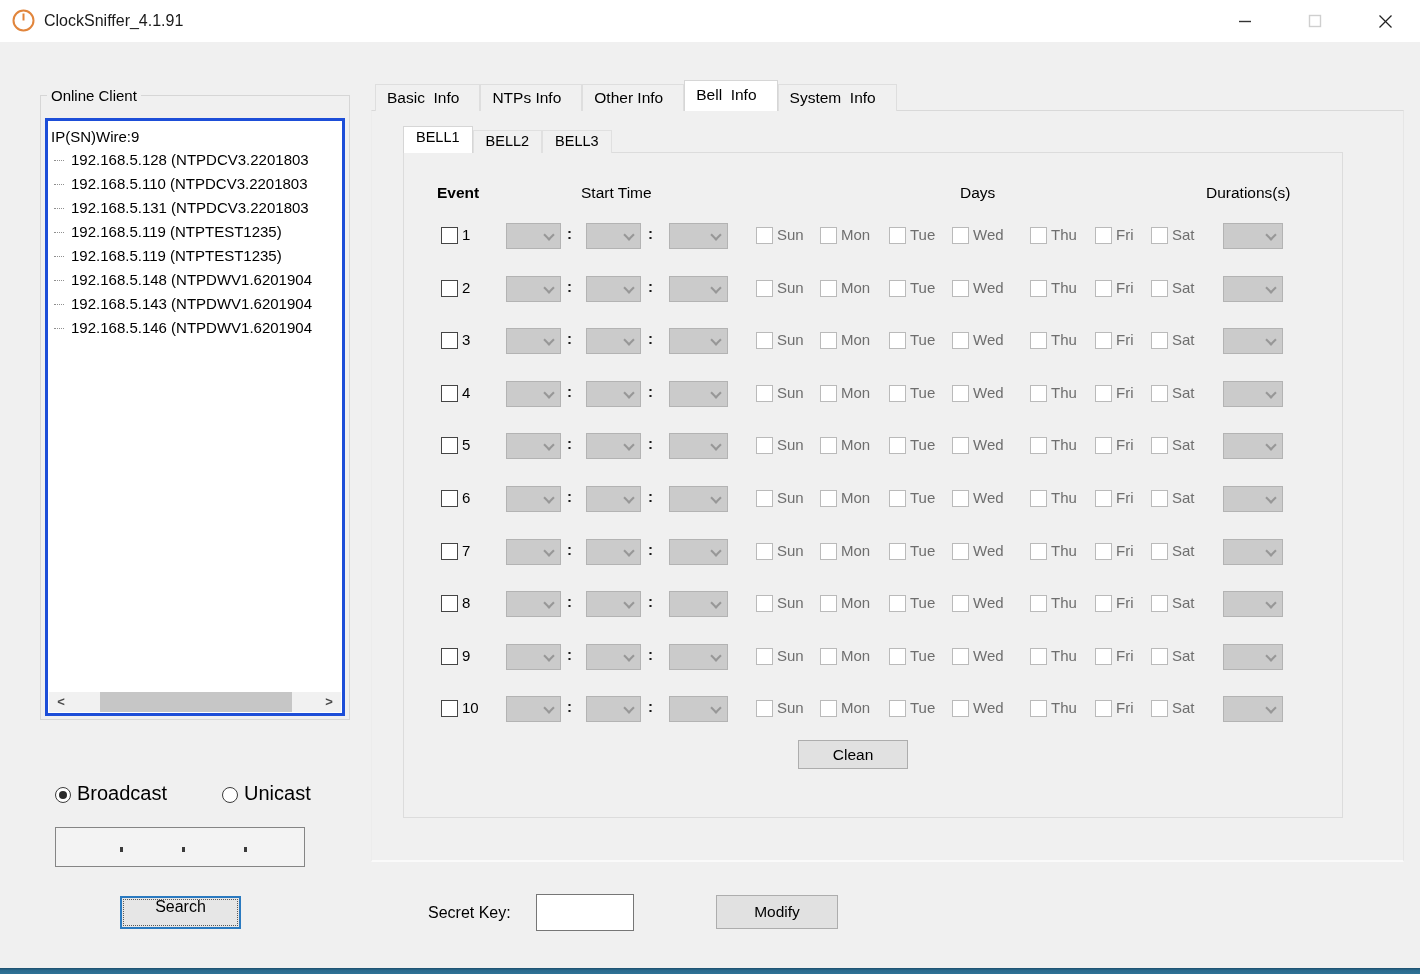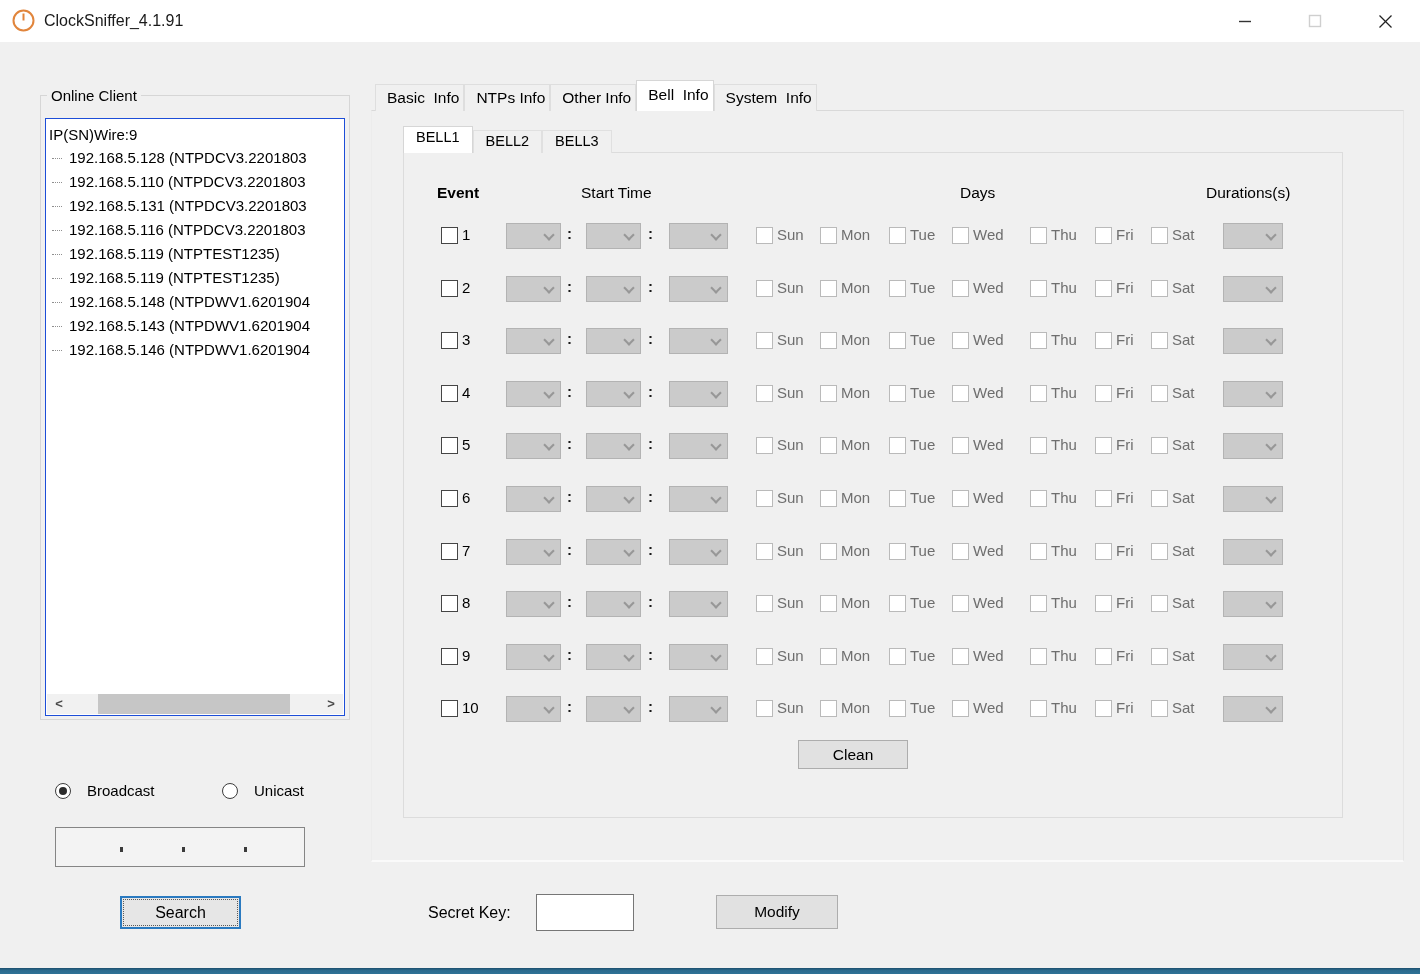--- a/index.html
+++ b/index.html
@@ -17,52 +17,52 @@
   .main { position:absolute; left:0; top:42px; width:1420px; height:932px; background:#f0f0f0; }
   .bottom-strip { position:absolute; left:0; bottom:0; width:1420px; height:6px;
     background:linear-gradient(#1d4f6e,#2b6a8d 40%,#2f7296); }
 
   
   .groupbox { position:absolute; left:40px; top:53px; width:310px; height:625px;
     border:1px solid #d6d6d6; }
   .groupbox-label { position:absolute; left:6px; top:-9px; background:#f0f0f0; padding:0 4px;
     font-size:15px; color:#000; }
   .listbox { position:absolute; left:4px; top:22px; width:300px; height:598px;
-    background:#ffffff; border:1px solid #1d4ed8; overflow:hidden; }
+    background:#ffffff; border:3px solid #1d4ed8; overflow:hidden; }
   .list-items { padding:4px 0 0 3px; white-space:nowrap; }
   .list-root { font-size:15px; line-height:23px; color:#000; }
   .list-item { font-size:15px; line-height:24px; color:#000; }
   .tree-stub { display:inline-block; width:10px; border-top:1px dotted #8f8f8f;
     margin:0 7px 4px 3px; }
   .hscroll { position:absolute; left:1px; right:1px; bottom:1px; height:20px; background:#f1f1f1; }
   .scroll-arrow { position:absolute; top:0; width:24px; height:20px; text-align:center;
     line-height:20px; font-size:13px; font-weight:bold; color:#4a4a4a; }
   .scroll-arrow.left { left:0; } .scroll-arrow.right { right:0; }
   .scroll-thumb { position:absolute; left:51px; width:192px; top:0; height:20px; background:#c6c6c6; }
 
   
   .radio-row { position:absolute; top:740px; height:18px; }
   .radio { display:inline-block; width:16px; height:16px; border:1px solid #3c3c3c;
     border-radius:50%; background:#fff; vertical-align:-3px; position:relative; }
   .radio.checked::after { content:""; position:absolute; left:3px; top:3px; width:8px; height:8px;
     border-radius:50%; background:#2b2b2b; }
-  .radio-label { font-size:15px; color:#000; margin-left:16px; }
+  .radio-label { font-size:20px; color:#000; margin-left:6px; }
   .ip-box { position:absolute; left:55px; top:785px; width:250px; height:40px;
     border:1px solid #858585; background:#f3f3f3; }
   .ip-dot { position:absolute; top:19px; width:3px; height:5px; background:#3a3a3a; }
   .search-btn { position:absolute; left:120px; top:854px; width:121px; height:33px;
     border:2px solid #2a7ac0; background:#e6e6e6; font-size:16px; color:#000;
-    display:flex; align-items:center; justify-content:center; }
+    display:flex; align-items:flex-start; justify-content:center; }
   .search-btn .focus-rect { position:absolute; left:1px; top:1px; right:1px; bottom:1px;
     border:1px dotted #5a5a5a; }
 
   
   .tab-bar { position:absolute; left:375px; top:40px; height:29px; display:flex; align-items:flex-end; }
   .tab { white-space:pre; font-size:15.5px; color:#000; background:#f0f0f0;
-    border:1px solid #dedede; border-bottom:none; padding:4px 4px 5px 11px; height:27px; }
+    border:1px solid #dedede; border-bottom:none; padding:4px 20px 5px 11px; height:27px; }
   .tab.active { background:#ffffff; border-color:#d6d6d6; height:31px; padding-top:5px;
     position:relative; z-index:3; }
   .tab-pane { position:absolute; left:371px; top:68px; width:1033px; height:752px;
     border-top:1px solid #d9d9d9; border-right:1px solid #e6e6e6; border-left:1px solid #ececec;
     border-bottom:2px solid #fafafa; background:#f0f0f0; }
   .subtab-bar { position:absolute; left:403px; top:86px; height:25px; display:flex; align-items:flex-end; }
   .subtab { white-space:pre; font-size:14.5px; color:#000; background:#f0f0f0;
     border:1px solid #e0e0e0; border-bottom:none; padding:2px 12px 3px 12px; height:23px; }
   .subtab.active { background:#ffffff; border-color:#d6d6d6; height:27px; position:relative; z-index:3;text-align:right; }
   .inner-pane { position:absolute; left:403px; top:110px; width:940px; height:666px;
@@ -611,21 +611,20 @@
   <div class="std-btn clean-btn">Clean</div>
 
   <div class="groupbox">
     <span class="groupbox-label">Online Client</span>
     <div class="listbox">
       <div class="list-items" id="client-list">
           <div class="list-root">IP(SN)Wire:9</div>
           <div class="list-item"><span class="tree-stub"></span><span>192.168.5.128 (NTPDCV3.2201803</span></div>
           <div class="list-item"><span class="tree-stub"></span><span>192.168.5.110 (NTPDCV3.2201803</span></div>
           <div class="list-item"><span class="tree-stub"></span><span>192.168.5.131 (NTPDCV3.2201803</span></div>
-          <div class="list-item"><span class="tree-stub"></span><span>192.168.5.116 (NTPDCV3.2201803</span></div>
           <div class="list-item"><span class="tree-stub"></span><span>192.168.5.119 (NTPTEST1235)</span></div>
           <div class="list-item"><span class="tree-stub"></span><span>192.168.5.119 (NTPTEST1235)</span></div>
           <div class="list-item"><span class="tree-stub"></span><span>192.168.5.148 (NTPDWV1.6201904</span></div>
           <div class="list-item"><span class="tree-stub"></span><span>192.168.5.143 (NTPDWV1.6201904</span></div>
           <div class="list-item"><span class="tree-stub"></span><span>192.168.5.146 (NTPDWV1.6201904</span></div>
         </div>
       <div class="hscroll">
         <div class="scroll-arrow left">&lt;</div>
         <div class="scroll-thumb"></div>
         <div class="scroll-arrow right">&gt;</div>

